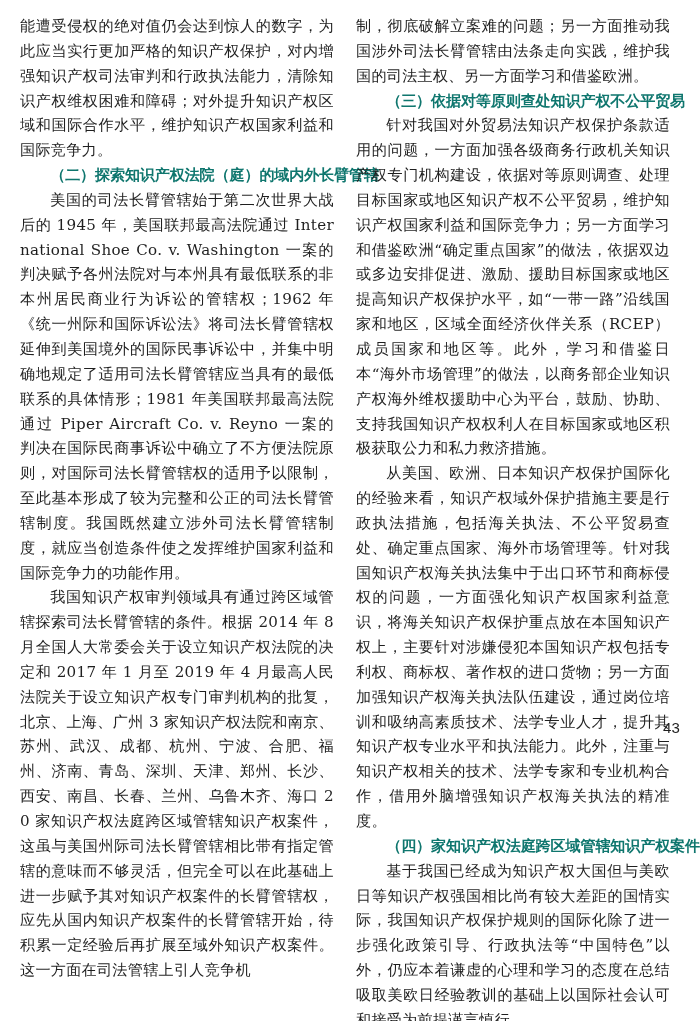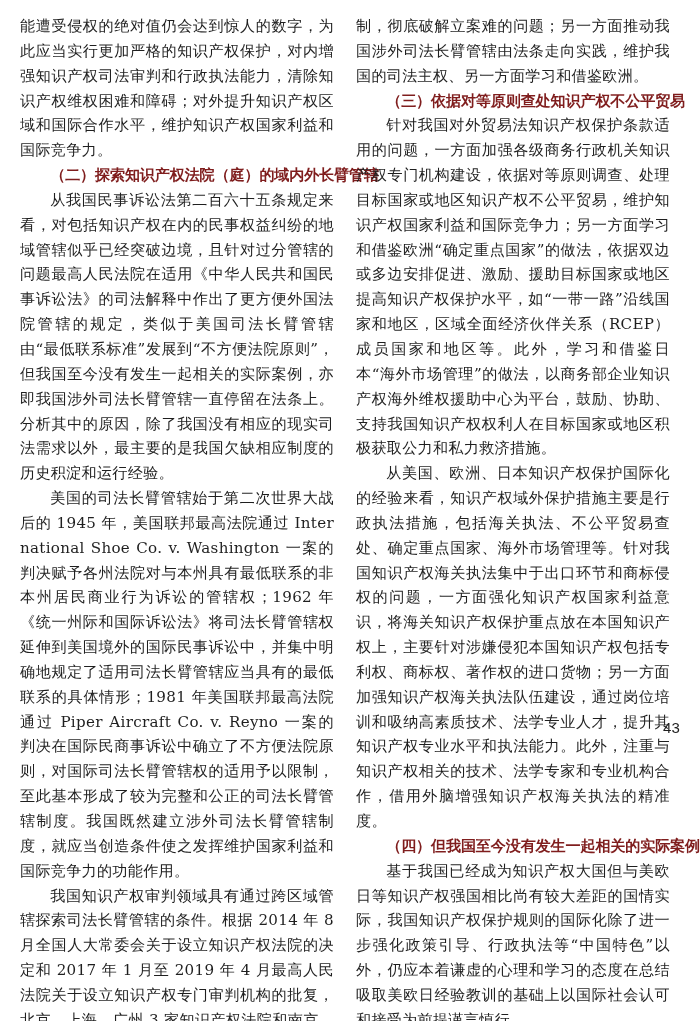--- a/index.html
+++ b/index.html
@@ -54,21 +54,21 @@
   }
   
   p.section-heading {
     margin: 0;
     font-size: 15.1px;
     line-height: 24.85px;
     text-indent: 2em;
     font-family: "DejaVu Sans", "Liberation Sans", sans-serif;
     font-weight: bold;
     letter-spacing: -0.01em;
-    color: #7f1d1d;
+    color: #0f766e;
     white-space: nowrap;
   }
   .folio {
     position: absolute;
     right: 20px;
     bottom: 14px;
     font-size: 15px;
     line-height: 20px;
     font-family: Liberation Sans, sans-serif;
     color: #1f1f1f;
@@ -77,31 +77,30 @@
 </style>
 </head>
 <body>
 
 <div id="page">
   <div class="columns">
 
     <div class="column">
       <p class="body-para no-indent">能遭受侵权的绝对值仍会达到惊人的数字，为此应当实行更加严格的知识产权保护，对内增强知识产权司法审判和行政执法能力，清除知识产权维权困难和障碍；对外提升知识产权区域和国际合作水平，维护知识产权国家利益和国际竞争力。</p>
       <p class="section-heading">（二）探索知识产权法院（庭）的域内外长臂管辖</p>
-      <p class="body-para">从我国民事诉讼法第二百六十五条规定来看，对包括知识产权在内的民事权益纠纷的地域管辖似乎已经突破边境，且针对过分管辖的问题最高人民法院在适用《中华人民共和国民事诉讼法》的司法解释中作出了更方便外国法院管辖的规定，类似于美国司法长臂管辖由“最低联系标准”发展到“不方便法院原则”，但我国至今没有发生一起相关的实际案例，亦即我国涉外司法长臂管辖一直停留在法条上。分析其中的原因，除了我国没有相应的现实司法需求以外，最主要的是我国欠缺相应制度的历史积淀和运行经验。</p>
       <p class="body-para">美国的司法长臂管辖始于第二次世界大战后的 1945 年，美国联邦最高法院通过 International Shoe Co. v. Washington 一案的判决赋予各州法院对与本州具有最低联系的非本州居民商业行为诉讼的管辖权；1962 年《统一州际和国际诉讼法》将司法长臂管辖权延伸到美国境外的国际民事诉讼中，并集中明确地规定了适用司法长臂管辖应当具有的最低联系的具体情形；1981 年美国联邦最高法院通过 Piper Aircraft Co. v. Reyno 一案的判决在国际民商事诉讼中确立了不方便法院原则，对国际司法长臂管辖权的适用予以限制，至此基本形成了较为完整和公正的司法长臂管辖制度。我国既然建立涉外司法长臂管辖制度，就应当创造条件使之发挥维护国家利益和国际竞争力的功能作用。</p>
       <p class="body-para">我国知识产权审判领域具有通过跨区域管辖探索司法长臂管辖的条件。根据 2014 年 8 月全国人大常委会关于设立知识产权法院的决定和 2017 年 1 月至 2019 年 4 月最高人民法院关于设立知识产权专门审判机构的批复，北京、上海、广州 3 家知识产权法院和南京、苏州、武汉、成都、杭州、宁波、合肥、福州、济南、青岛、深圳、天津、郑州、长沙、西安、南昌、长春、兰州、乌鲁木齐、海口 20 家知识产权法庭跨区域管辖知识产权案件，这虽与美国州际司法长臂管辖相比带有指定管辖的意味而不够灵活，但完全可以在此基础上进一步赋予其对知识产权案件的长臂管辖权，应先从国内知识产权案件的长臂管辖开始，待积累一定经验后再扩展至域外知识产权案件。这一方面在司法管辖上引人竞争机</p>
     </div>
 
     <div class="column">
       <p class="body-para no-indent">制，彻底破解立案难的问题；另一方面推动我国涉外司法长臂管辖由法条走向实践，维护我国的司法主权、另一方面学习和借鉴欧洲。</p>
       <p class="section-heading">（三）依据对等原则查处知识产权不公平贸易</p>
       <p class="body-para">针对我国对外贸易法知识产权保护条款适用的问题，一方面加强各级商务行政机关知识产权专门机构建设，依据对等原则调查、处理目标国家或地区知识产权不公平贸易，维护知识产权国家利益和国际竞争力；另一方面学习和借鉴欧洲“确定重点国家”的做法，依据双边或多边安排促进、激励、援助目标国家或地区提高知识产权保护水平，如“一带一路”沿线国家和地区，区域全面经济伙伴关系（RCEP）成员国家和地区等。此外，学习和借鉴日本“海外市场管理”的做法，以商务部企业知识产权海外维权援助中心为平台，鼓励、协助、支持我国知识产权权利人在目标国家或地区积极获取公力和私力救济措施。</p>
       <p class="body-para">从美国、欧洲、日本知识产权保护国际化的经验来看，知识产权域外保护措施主要是行政执法措施，包括海关执法、不公平贸易查处、确定重点国家、海外市场管理等。针对我国知识产权海关执法集中于出口环节和商标侵权的问题，一方面强化知识产权国家利益意识，将海关知识产权保护重点放在本国知识产权上，主要针对涉嫌侵犯本国知识产权包括专利权、商标权、著作权的进口货物；另一方面加强知识产权海关执法队伍建设，通过岗位培训和吸纳高素质技术、法学专业人才，提升其知识产权专业水平和执法能力。此外，注重与知识产权相关的技术、法学专家和专业机构合作，借用外脑增强知识产权海关执法的精准度。</p>
-      <p class="section-heading">（四）但我国至今没有发生一起相关的实际案例</p>
+      <p class="section-heading">（四）家知识产权法庭跨区域管辖知识产权案件</p>
       <p class="body-para">基于我国已经成为知识产权大国但与美欧日等知识产权强国相比尚有较大差距的国情实际，我国知识产权保护规则的国际化除了进一步强化政策引导、行政执法等“中国特色”以外，仍应本着谦虚的心理和学习的态度在总结吸取美欧日经验教训的基础上以国际社会认可和接受为前提谨言慎行。</p>
 
     </div>
 
   </div>
 
   <div class="folio">43</div>
 </div>
 
 </body></html>

